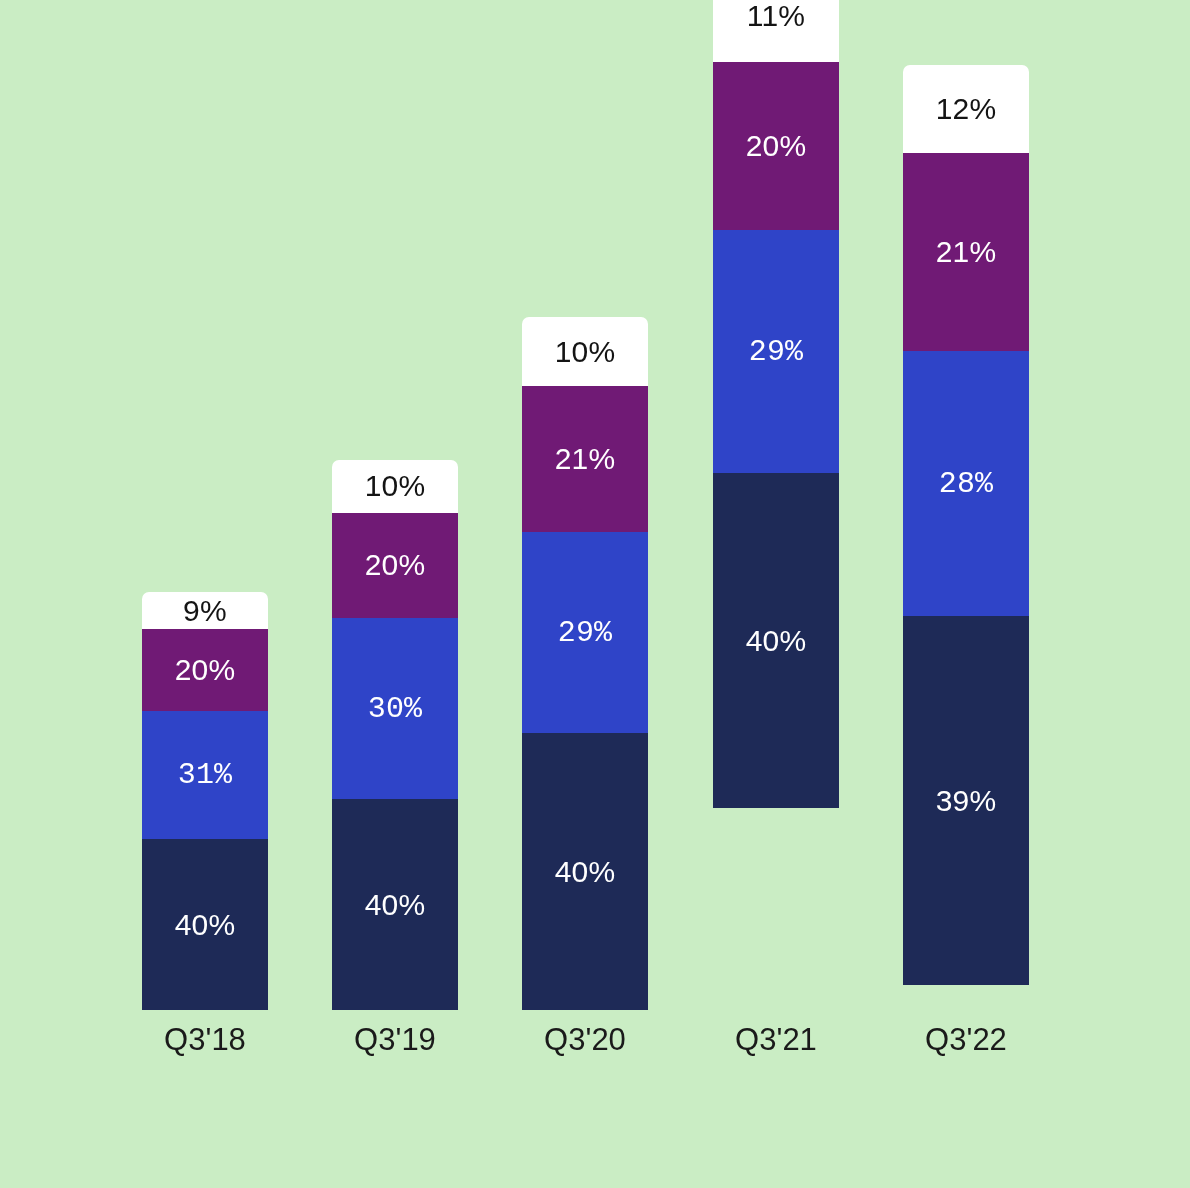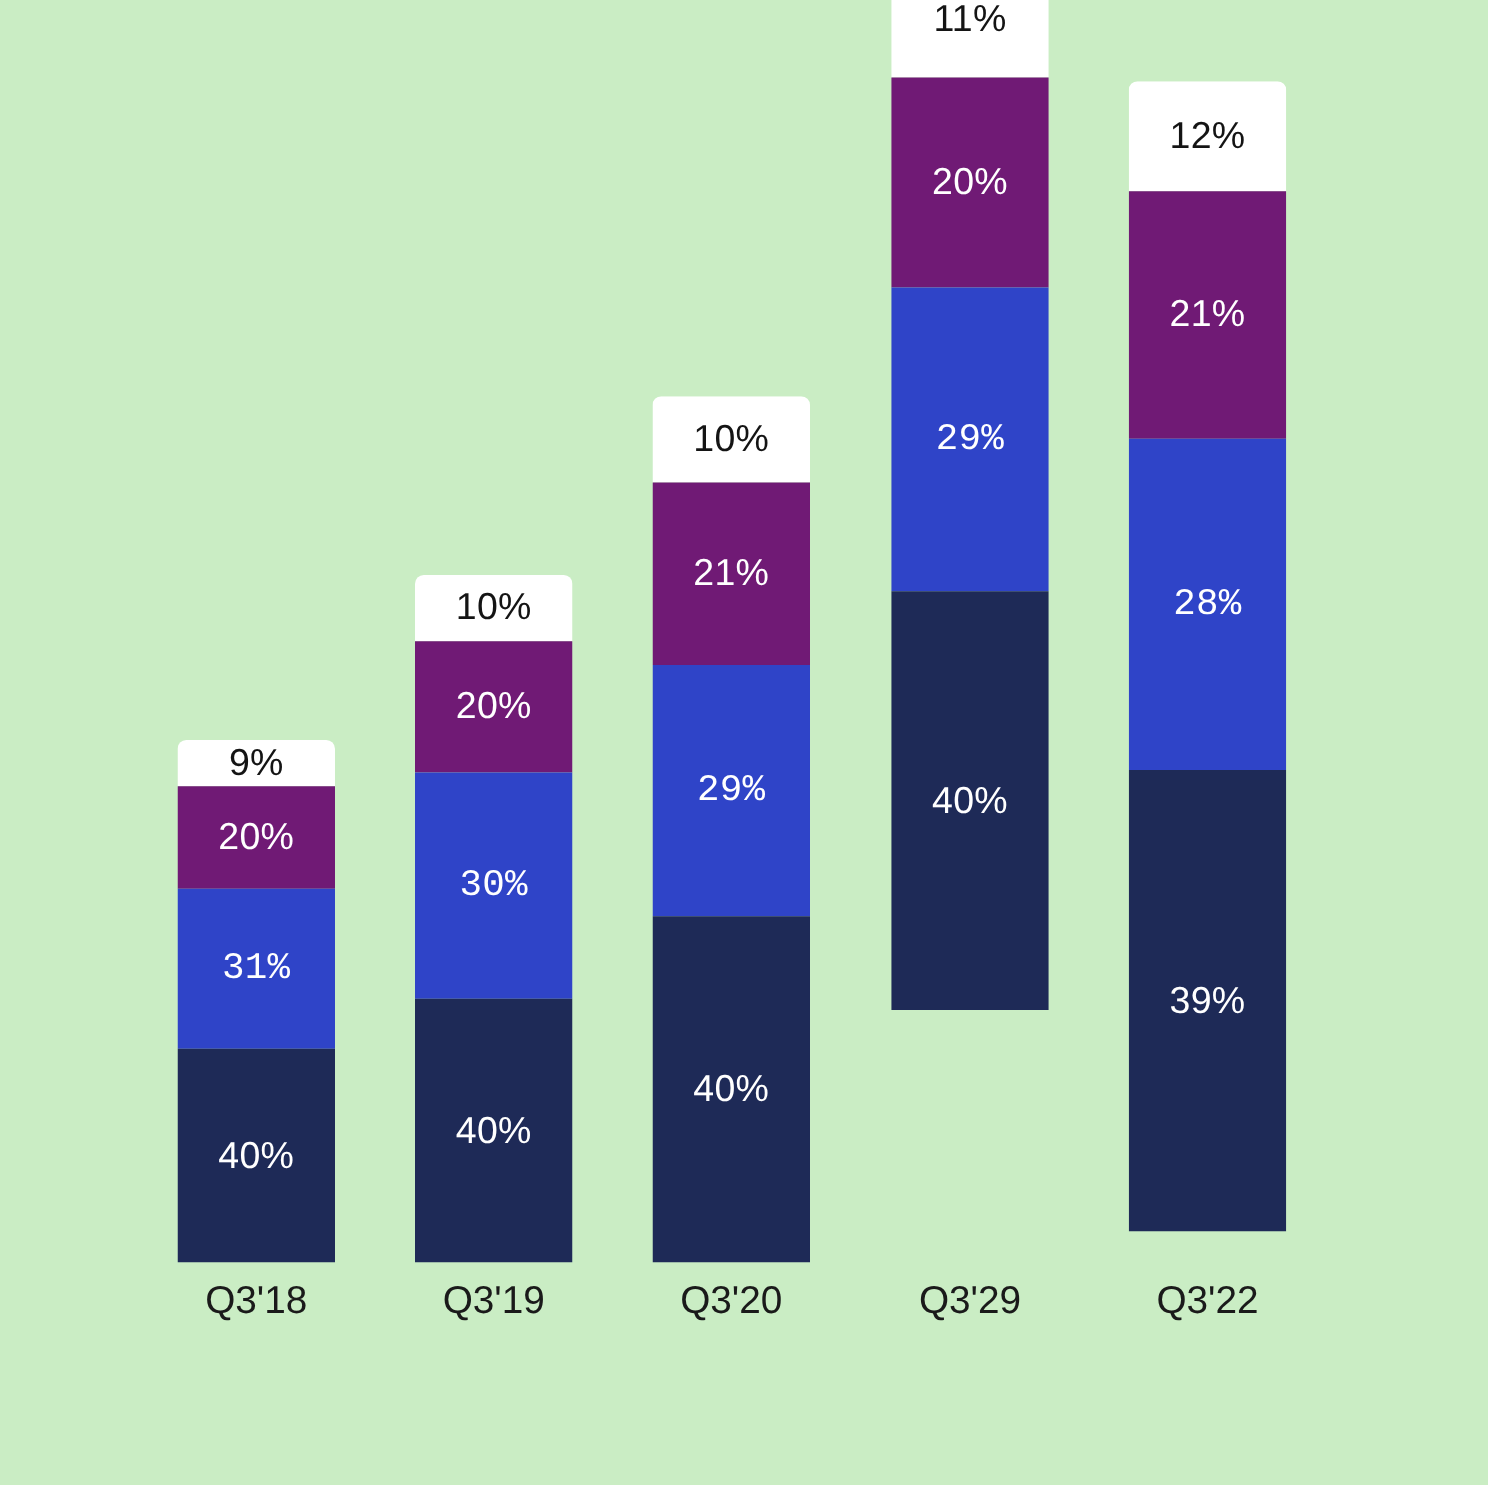--- a/index.html
+++ b/index.html
@@ -211,18 +211,18 @@
             <span class="seg-label">39%</span>
           </div>
         </div>
       </div>
     </div>
 
   <div class="xaxis" id="xaxis">
       <div class="xtick" style="left: 142px;">Q3'18</div>
       <div class="xtick" style="left: 332px;">Q3'19</div>
       <div class="xtick" style="left: 522px;">Q3'20</div>
-      <div class="xtick" style="left: 713px;">Q3'29</div>
+      <div class="xtick" style="left: 713px;">Q3'21</div>
       <div class="xtick" style="left: 903px;">Q3'22</div>
     </div>
 
 
 </div>
 
 </body></html>

